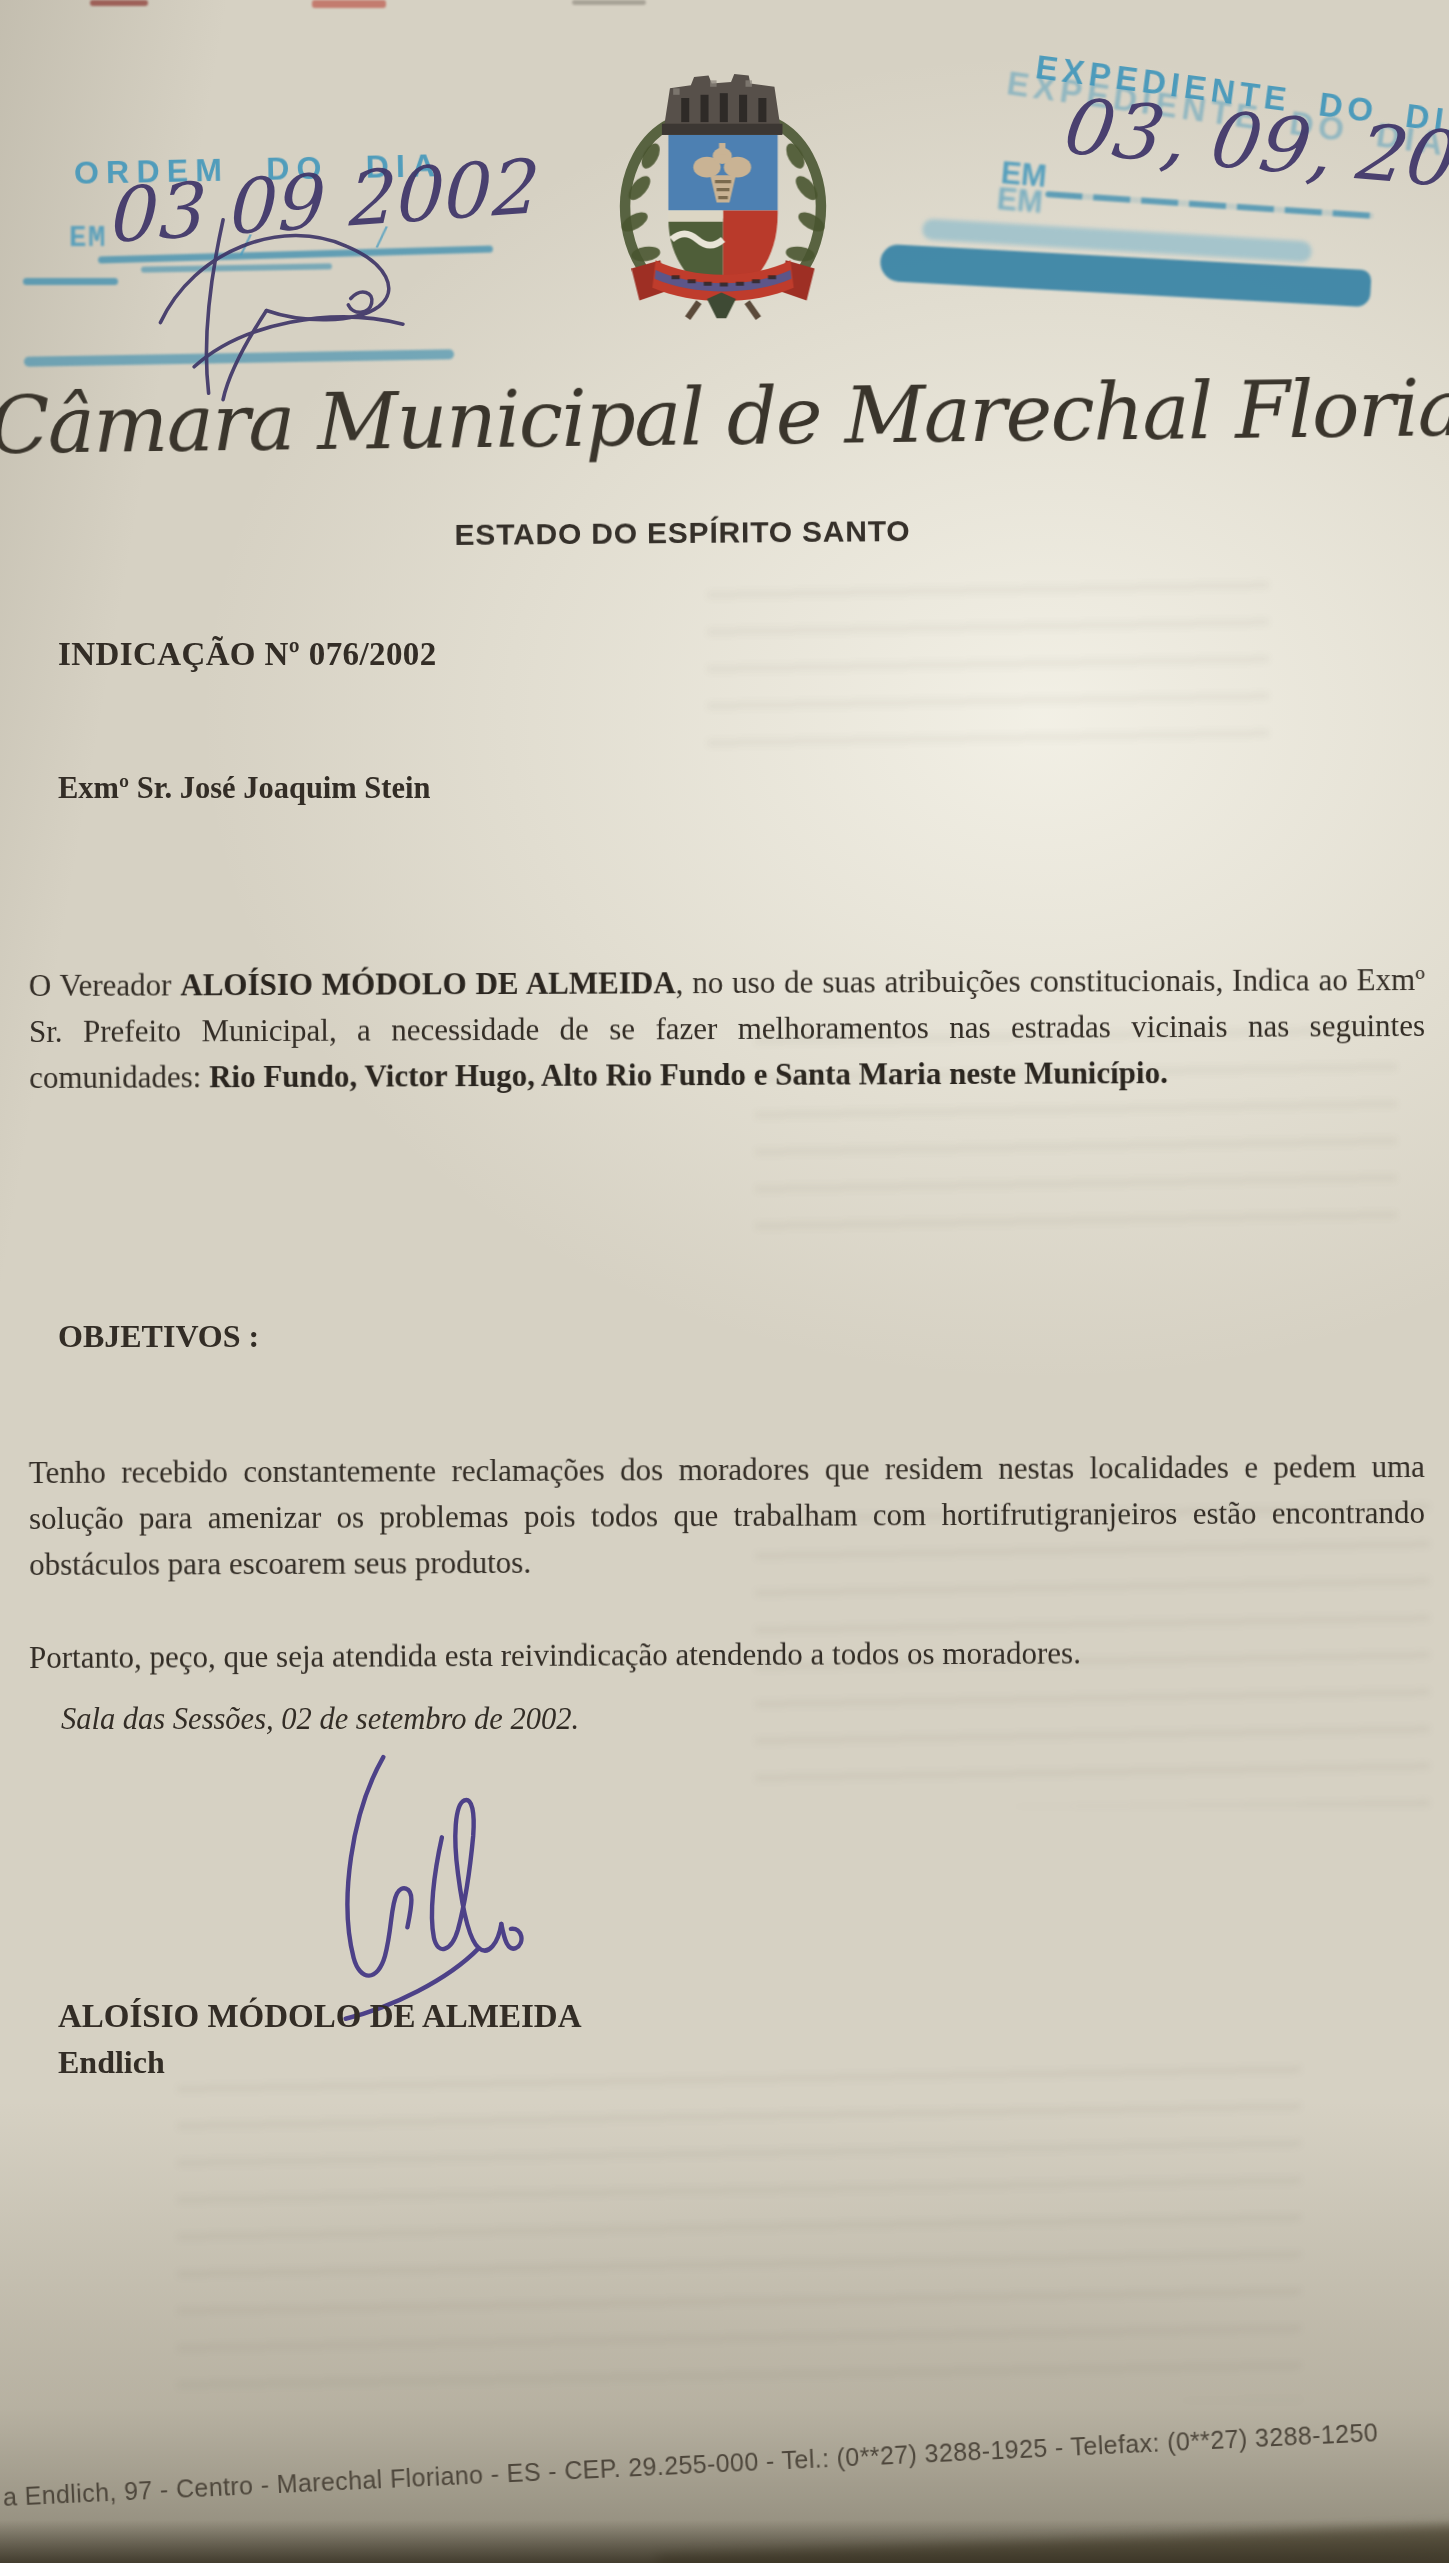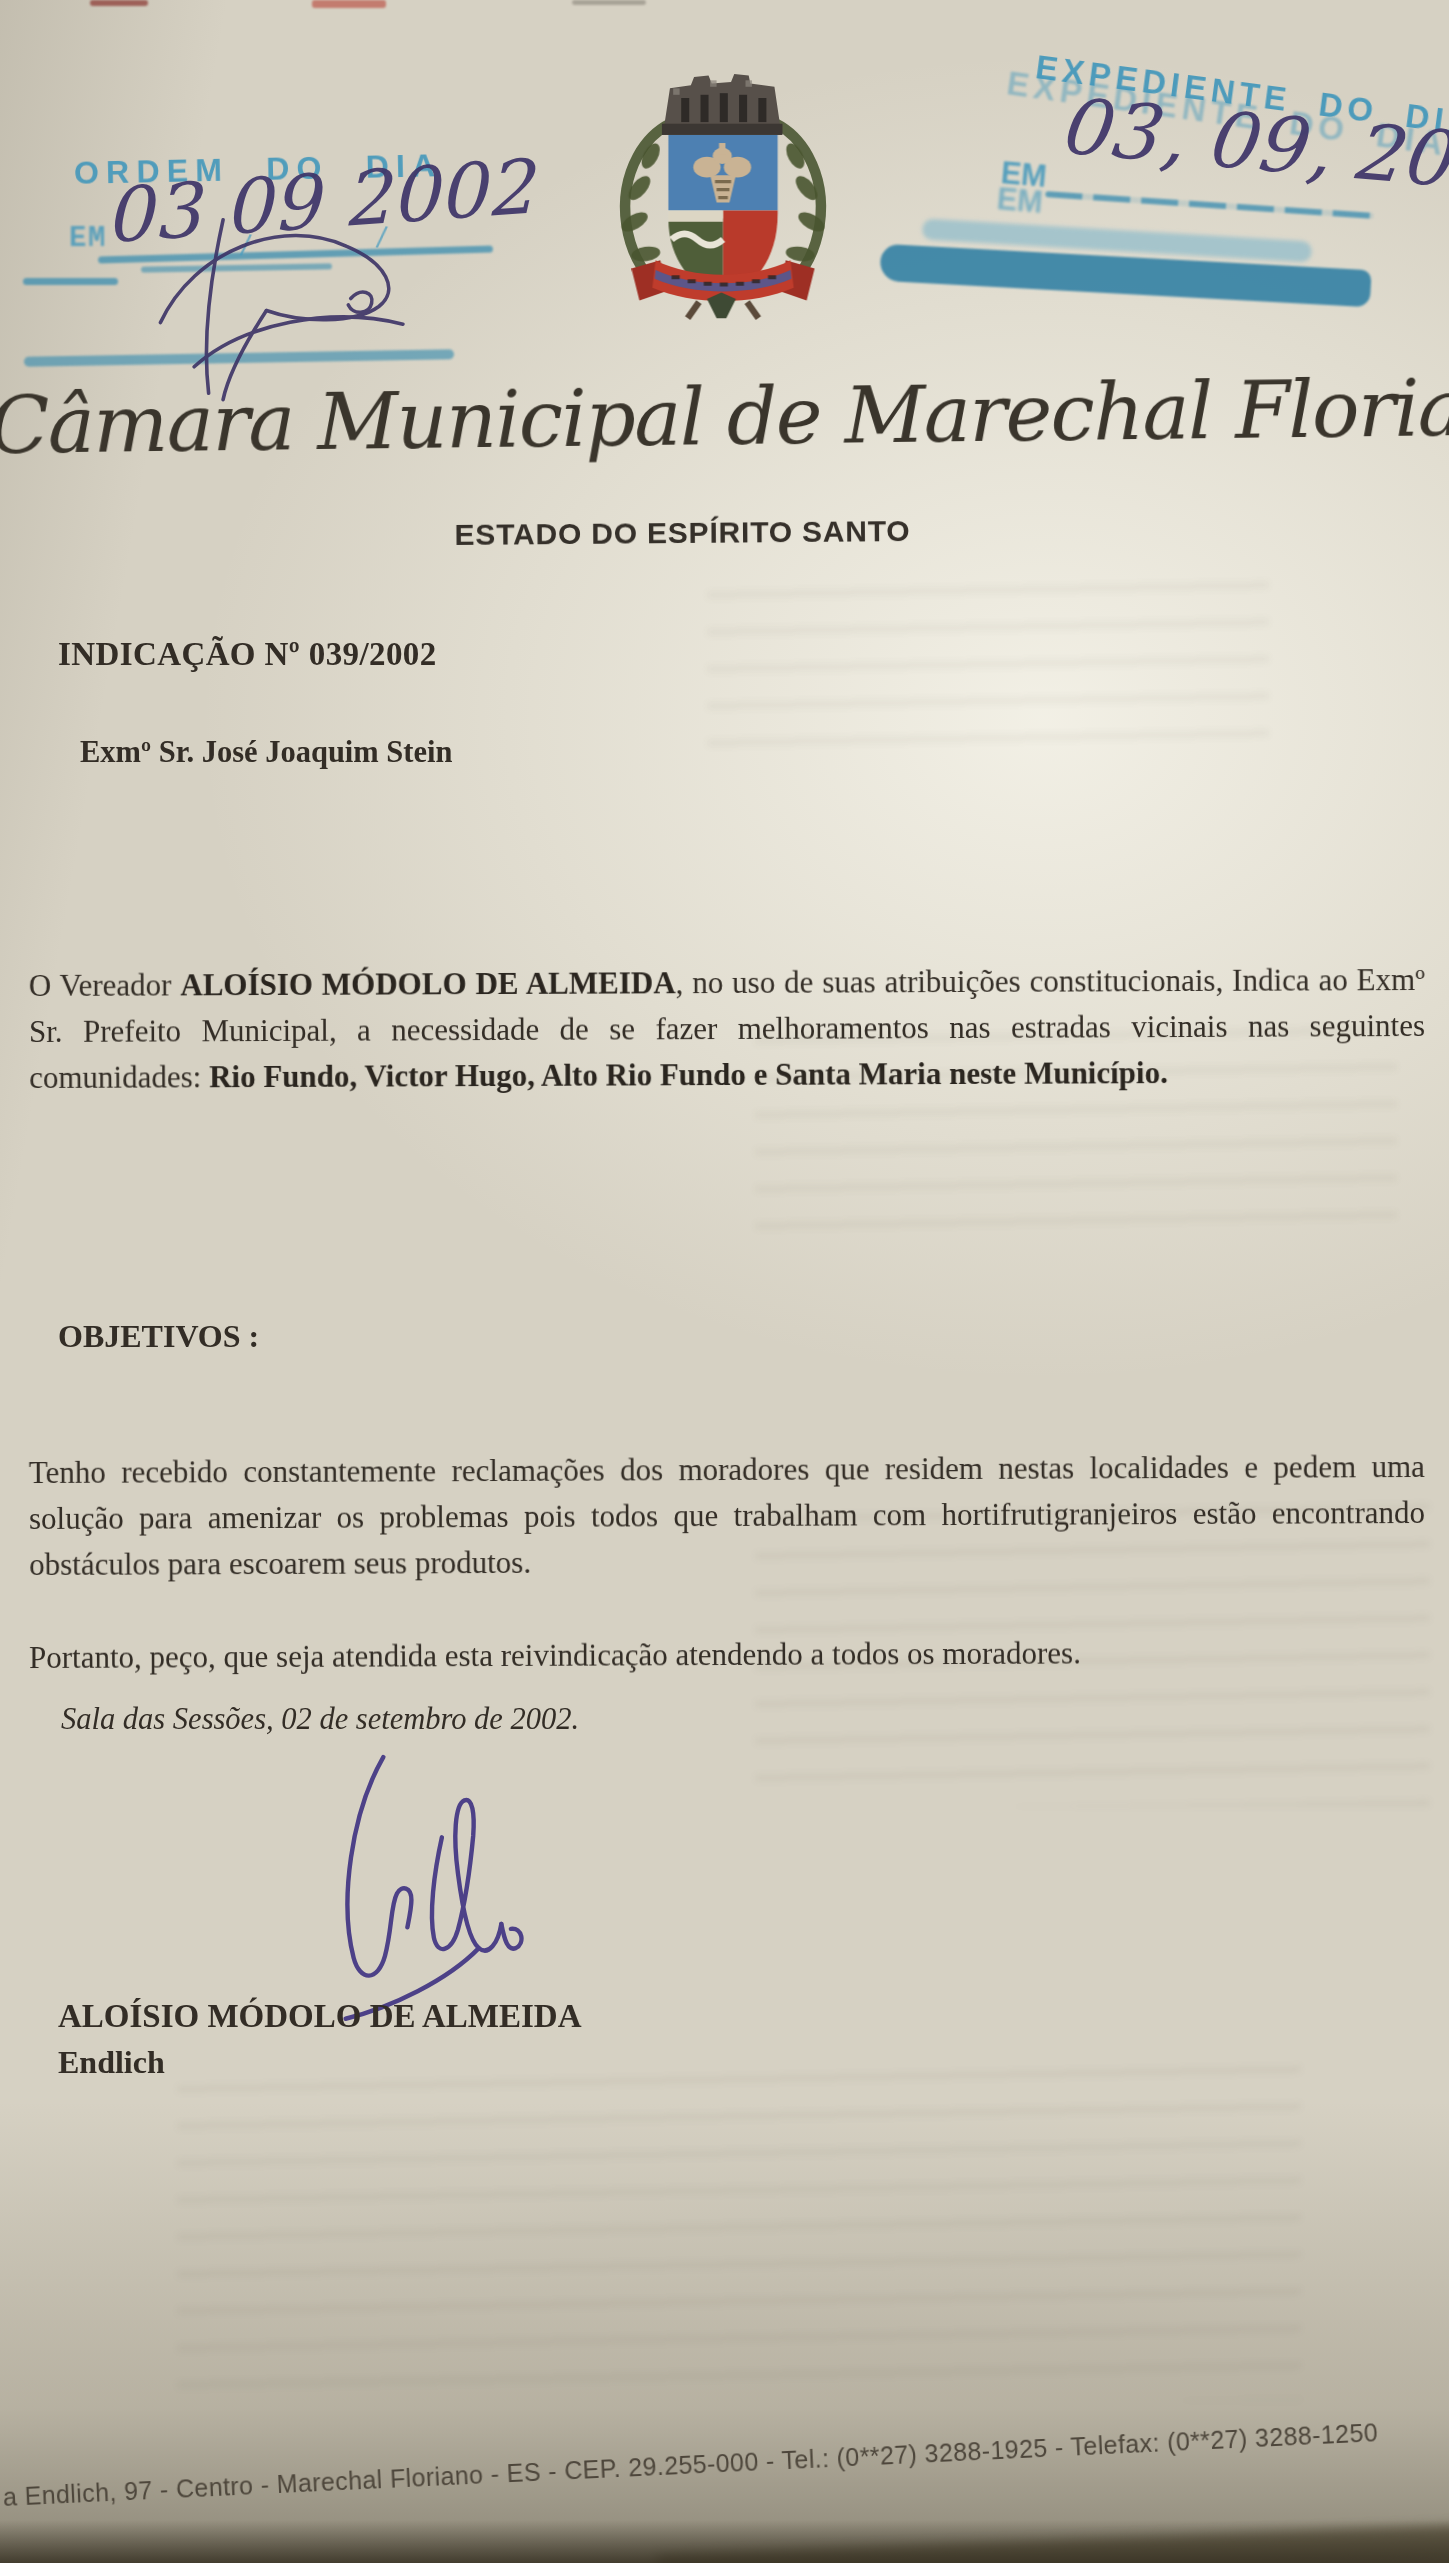--- a/index.html
+++ b/index.html
@@ -52,21 +52,21 @@
         font-style:italic;font-size:79px;color:#3a352c;white-space:nowrap;
         transform:rotate(-.7deg);letter-spacing:-1.6px;filter:blur(0.3px);}
   .state-line{left:0;top:516px;width:1365px;text-align:center;
         font-family:"Liberation Sans",sans-serif;font-weight:700;font-size:30px;
         color:#35302a;letter-spacing:0.8px;filter:blur(0.2px);transform:rotate(-.5deg);}
 
   
   .doc{color:#332d26;}
   .b{font-weight:700;color:#2a251f;}
   .doc-number{left:58px;top:636px;font-size:33px;font-weight:700;letter-spacing:0.4px;filter:blur(0.2px);}
-  .addr{left:58px;top:732px;font-size:30.5px;font-weight:700;line-height:41px;filter:blur(0.2px);margin-left:22px;}
+  .addr{left:58px;top:768px;font-size:30.5px;font-weight:700;line-height:41px;filter:blur(0.2px);}
   .para{left:29px;width:1396px;font-size:31px;line-height:46px;text-align:justify;
         filter:blur(0.2px);transform:rotate(-.25deg);}
   .para1{top:960px;}
   .objetivos{left:58px;top:1318px;font-size:32px;font-weight:700;filter:blur(0.2px);}
   .para2{top:1447px;}
   .para3{left:29px;top:1632px;width:1396px;font-size:31px;line-height:46px;filter:blur(0.2px);transform:rotate(-.25deg);}
   .saladata{left:61px;top:1702px;font-size:30.5px;filter:blur(0.2px);font-style:italic;}
   .sig-name{left:58px;top:1998px;font-size:33px;font-weight:700;filter:blur(0.2px);}
   .sig-role{left:58px;top:2044px;font-size:32px;font-weight:700;filter:blur(0.2px);}
 
@@ -184,21 +184,21 @@
         <path d="M 84,279 h 10 M 104,284 h 10 M 124,287 h 10 M 144,288 h 10 M 164,287 h 10 M 184,284 h 10 M 204,279 h 10"></path>
       </g>
       <path d="M 128,306 L 146,298 L 164,306 L 152,330 L 140,330 Z" fill="#3e4a34"></path>
       <path d="M 118,310 l -14,20 M 178,310 l 14,20" stroke="#5b4a3a" stroke-width="8"></path>
     </g>
   </svg>
 
   <div class="abs org-script">Câmara Municipal de Marechal Floriano</div>
   <div class="abs state-line">ESTADO DO ESPÍRITO SANTO</div>
 
-  <div class="abs doc doc-number">INDICAÇÃO Nº 039/2002</div>
+  <div class="abs doc doc-number">INDICAÇÃO Nº 076/2002</div>
 
   <div class="abs doc addr">
     <div>Exmº Sr. José Joaquim Stein</div>
   </div>
 
   <p class="abs doc para para1" style="margin:0;"><span>O Vereador </span><span class="b">ALOÍSIO MÓDOLO DE ALMEIDA</span><span>, no uso de suas atribuições constitucionais, Indica ao Exmº Sr. Prefeito Municipal, a necessidade de se fazer melhoramentos nas estradas vicinais nas seguintes comunidades: </span><span class="b">Rio Fundo, Victor Hugo, Alto Rio Fundo e Santa Maria neste Município.</span></p>
 
   <div class="abs doc objetivos">OBJETIVOS :</div>
 
   <p class="abs doc para para2" style="margin:0;">Tenho recebido constantemente reclamações  dos moradores que residem nestas localidades e pedem uma solução para amenizar os problemas pois todos que trabalham com hortifrutigranjeiros estão encontrando obstáculos para escoarem seus produtos.</p>

